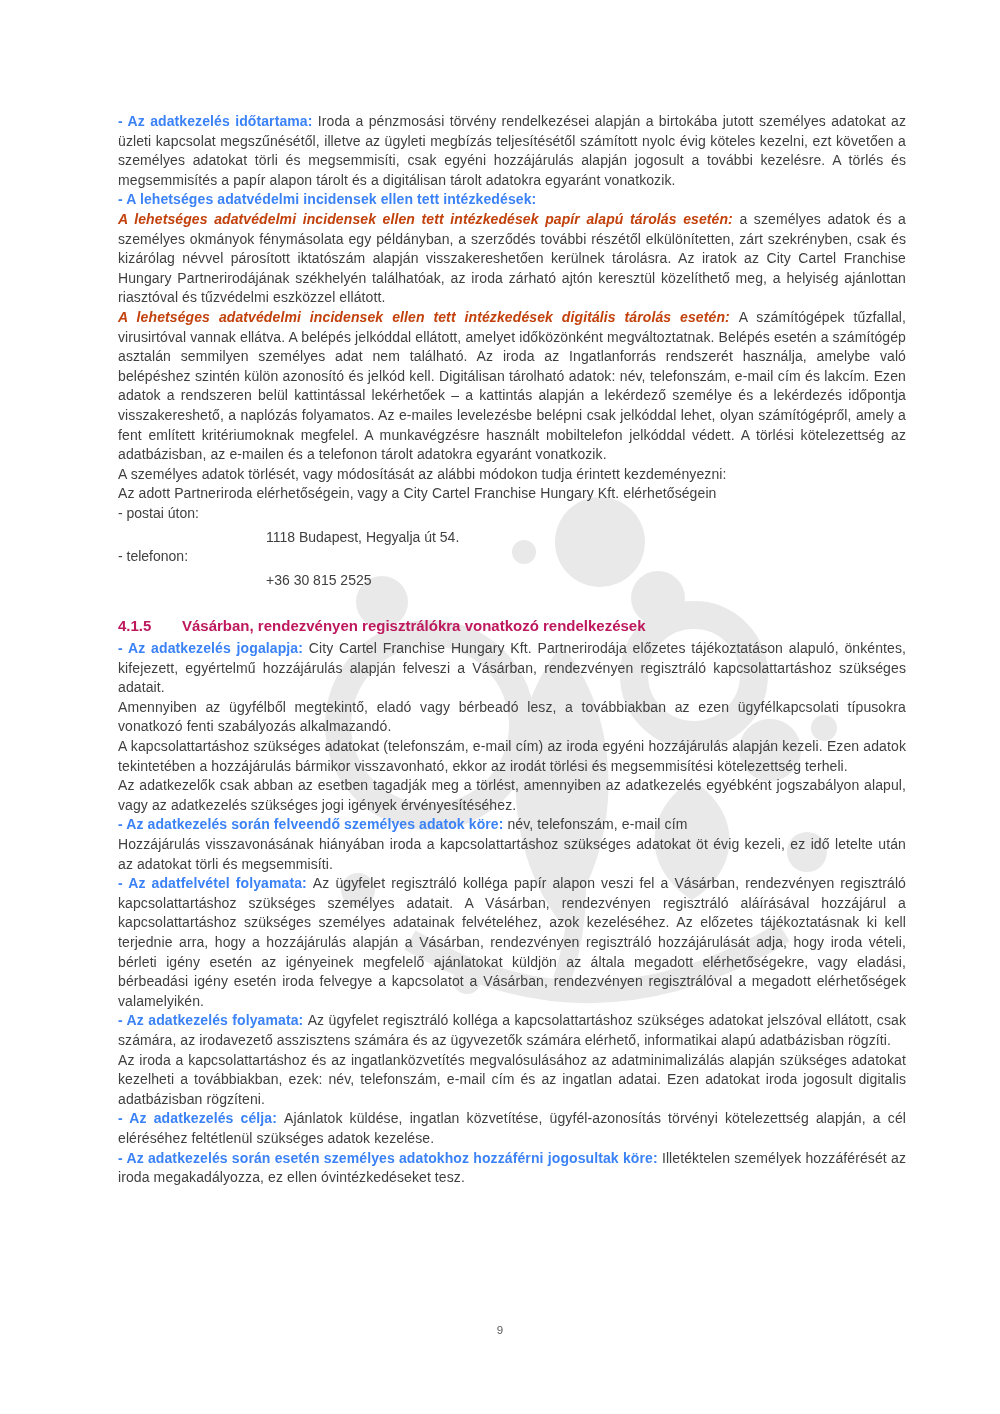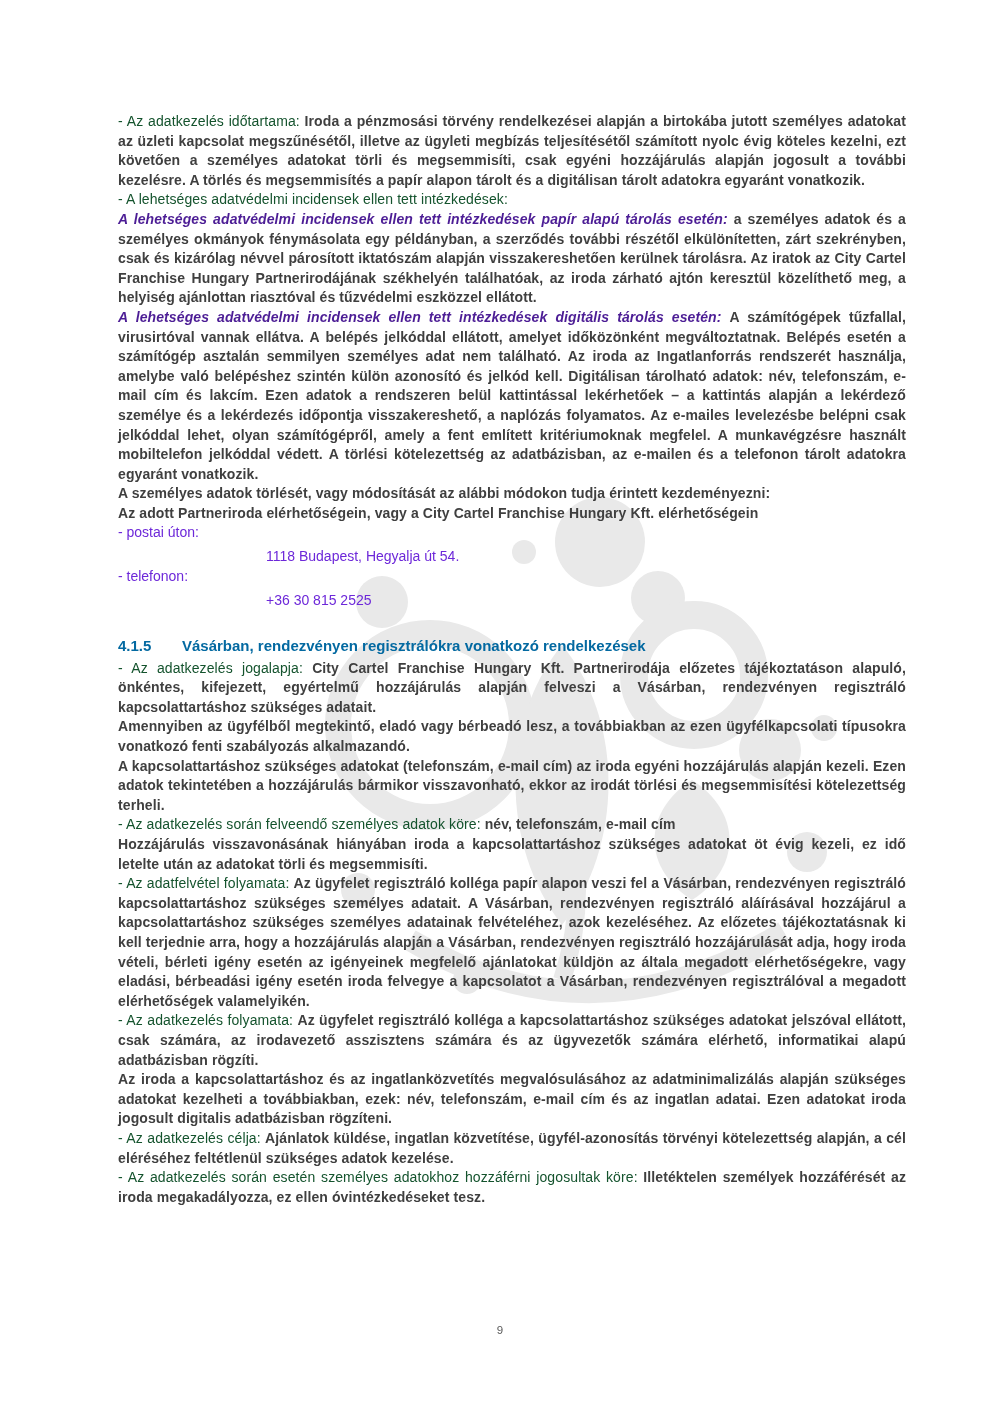--- a/index.html
+++ b/index.html
@@ -20,33 +20,33 @@
     position: absolute; left: 118px; top: 112px; width: 788px;
     z-index: 1;
   }
   .para {
     margin: 0;
     font-size: 14px; line-height: 19.6px;
     color: #3f3f3f;
     text-align: justify;
     letter-spacing: 0.1px;
   }
-  .run-regular { font-weight: bold; }
-  .run-bold { font-weight: normal; color: #14532d; }
-  .run-bolditalic { font-weight: bold; font-style: italic; color: #4c1d95; }
+  .run-regular { font-weight: normal; }
+  .run-bold { font-weight: bold; color: #3b82f6; }
+  .run-bolditalic { font-weight: bold; font-style: italic; color: #c2410c; }
   .heading {
     margin: 25px 0 3px 0;
     font-size: 15px; line-height: 20px;
-    font-weight: bold; color: #0369a1;
+    font-weight: bold; color: #be185d;
   }
   .heading .hnum { display: inline-block; min-width: 64px; }
   .contact-row {
     display: flex;
     font-size: 14px; line-height: 19.6px;
-    color: #6d28d9;
+    color: #404040;
   }
   .contact-label { flex: 0 0 148px; }
   .contact-value { flex: 1; margin-top: 24px; }
   .footer-page-number {
     position: absolute; bottom: 78px; left: 0; width: 100%;
     text-align: center;
     font-size: 11.5px; color: #5a5a5a;
     z-index: 1;
   }
 </style>
@@ -90,20 +90,21 @@
       <span class="contact-value">1118 Budapest, Hegyalja út 54.</span>
     </div>
     <div class="contact-row">
       <span class="contact-label">- telefonon:</span>
       <span class="contact-value">+36 30 815 2525</span>
     </div>
     <h2 class="heading"><span class="hnum">4.1.5</span><span>Vásárban, rendezvényen regisztrálókra vonatkozó rendelkezések</span></h2>
     <p class="para"><span class="run-bold">- Az adatkezelés jogalapja: </span><span class="run-regular">City Cartel Franchise Hungary Kft. Partnerirodája előzetes tájékoztatáson alapuló, önkéntes, kifejezett, egyértelmű hozzájárulás alapján felveszi a Vásárban, rendezvényen regisztráló kapcsolattartáshoz szükséges adatait.</span></p>
     <p class="para"><span class="run-regular">Amennyiben az ügyfélből megtekintő, eladó vagy bérbeadó lesz, a továbbiakban az ezen ügyfélkapcsolati típusokra vonatkozó fenti szabályozás alkalmazandó.</span></p>
     <p class="para"><span class="run-regular">A kapcsolattartáshoz szükséges adatokat (telefonszám, e-mail cím) az iroda egyéni hozzájárulás alapján kezeli. Ezen adatok tekintetében a hozzájárulás bármikor visszavonható, ekkor az irodát törlési és megsemmisítési kötelezettség terheli.</span></p>
+    <p class="para"><span class="run-regular">Az adatkezelők csak abban az esetben tagadják meg a törlést, amennyiben az adatkezelés egyébként jogszabályon alapul, vagy az adatkezelés szükséges jogi igények érvényesítéséhez.</span></p>
     <p class="para"><span class="run-bold">- Az adatkezelés során felveendő személyes adatok köre: </span><span class="run-regular">név, telefonszám, e-mail cím</span></p>
     <p class="para"><span class="run-regular">Hozzájárulás visszavonásának hiányában iroda a kapcsolattartáshoz szükséges adatokat öt évig kezeli, ez idő letelte után az adatokat törli és megsemmisíti.</span></p>
     <p class="para"><span class="run-bold">- Az adatfelvétel folyamata: </span><span class="run-regular">Az ügyfelet regisztráló kolléga papír alapon veszi fel a Vásárban, rendezvényen regisztráló kapcsolattartáshoz szükséges személyes adatait. A Vásárban, rendezvényen regisztráló aláírásával hozzájárul a kapcsolattartáshoz szükséges személyes adatainak felvételéhez, azok kezeléséhez. Az előzetes tájékoztatásnak ki kell terjednie arra, hogy a hozzájárulás alapján a Vásárban, rendezvényen regisztráló hozzájárulását adja, hogy iroda vételi, bérleti igény esetén az igényeinek megfelelő ajánlatokat küldjön az általa megadott elérhetőségekre, vagy eladási, bérbeadási igény esetén iroda felvegye a kapcsolatot a Vásárban, rendezvényen regisztrálóval a megadott elérhetőségek valamelyikén.</span></p>
     <p class="para"><span class="run-bold">- Az adatkezelés folyamata: </span><span class="run-regular">Az ügyfelet regisztráló kolléga a kapcsolattartáshoz szükséges adatokat jelszóval ellátott, csak számára, az irodavezető asszisztens számára és az ügyvezetők számára elérhető, informatikai alapú adatbázisban rögzíti.</span></p>
     <p class="para"><span class="run-regular">Az iroda a kapcsolattartáshoz és az ingatlanközvetítés megvalósulásához az adatminimalizálás alapján szükséges adatokat kezelheti a továbbiakban, ezek: név, telefonszám, e-mail cím és az ingatlan adatai. Ezen adatokat iroda jogosult digitalis adatbázisban rögzíteni.</span></p>
     <p class="para"><span class="run-bold">- Az adatkezelés célja: </span><span class="run-regular">Ajánlatok küldése, ingatlan közvetítése, ügyfél-azonosítás törvényi kötelezettség alapján, a cél eléréséhez feltétlenül szükséges adatok kezelése.</span></p>
     <p class="para"><span class="run-bold">- Az adatkezelés során esetén személyes adatokhoz hozzáférni jogosultak köre: </span><span class="run-regular">Illetéktelen személyek hozzáférését az iroda megakadályozza, ez ellen óvintézkedéseket tesz.</span></p>
   </main>
 
 <div class="footer-page-number">9</div>

